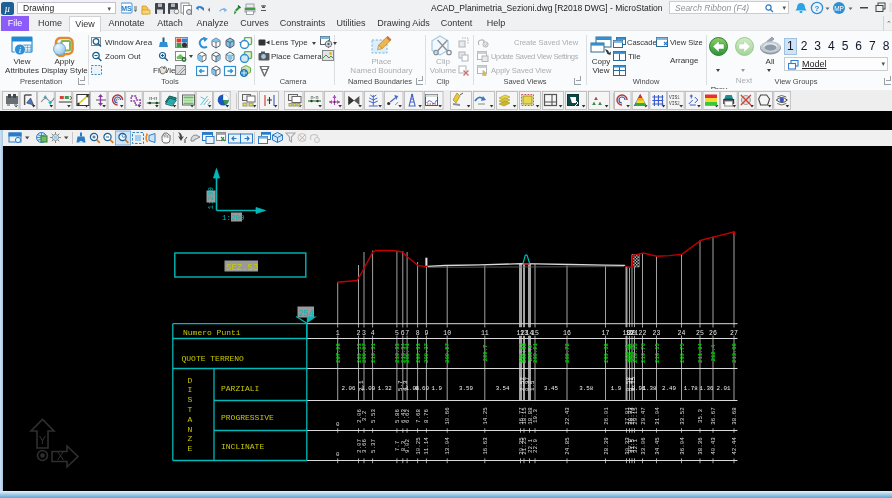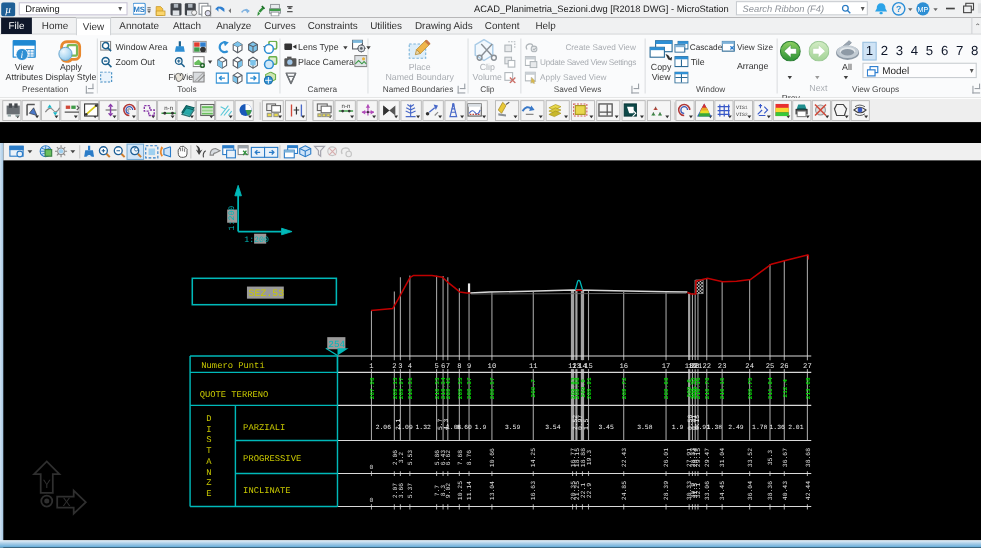--- a/index.html
+++ b/index.html
@@ -102,21 +102,21 @@
     <svg class="abs" style="left:858px;top:0" width="34px" height="15">
       <rect x="2" y="7" width="8" height="1.5" fill="#444"></rect>
       <g transform="translate(18,3)">
           <rect x="2" y="0" width="7" height="6" fill="none" stroke="#444"></rect>
           <rect x="0" y="2.5" width="7" height="6" fill="#f0f1f2" stroke="#444"></rect>
         </g>
       <path d="M31 3l3 0 0 9 -3 0z" fill="#e2e4e6"></path>
     </svg>
   </div>
   <div id="tabs">
-    <div class="tab" style="left:1px;width:28px;background:#0f172a;color:#fff;">File</div>
+    <div class="tab" style="left:1px;width:28px;background:#8b5cf6;color:#fff;">File</div>
     <div class="tab" style="left:30px;width:40px;">Home</div>
     <div class="tab" style="left:69px;width:32px;background:#fff;border:1px solid #d0d3d6;border-bottom:none;height:16px;z-index:2;">View</div>
     <div class="tab" style="left:102px;width:49px;">Annotate</div>
     <div class="tab" style="left:151px;width:38px;">Attach</div>
     <div class="tab" style="left:189px;width:47px;">Analyze</div>
     <div class="tab" style="left:236px;width:37px;">Curves</div>
     <div class="tab" style="left:273px;width:59px;">Constraints</div>
     <div class="tab" style="left:332px;width:38px;">Utilities</div>
     <div class="tab" style="left:370px;width:67px;">Drawing Aids</div>
     <div class="tab" style="left:437px;width:39px;">Content</div>
@@ -417,21 +417,21 @@
       </svg>
     <div class="bigtxt" style="left:755px;top:27px;width:30px;">All</div>
       <div class="caret" style="left:767px;top:38px;"></div>
     <div class="abs" style="left:784px;top:7px;width:13px;height:17px;background:#cfe3f5;border:1px solid #9ec2e0;"></div>
     <div class="abs" style="left:784px;top:8px;width:104px;height:15px;font-size:12px;color:#0f172a;letter-spacing:7px;text-align:left;padding-left:3px;">12345678</div>
     <div class="abs" style="left:784px;top:26px;width:104px;height:14px;background:#fdfdfe;border:1px solid #c9cdd1;">
       <svg style="position:absolute;left:3px;top:2px" width="11" height="10">
           <rect x="3" y="0.5" width="7" height="5.5" fill="#fff" stroke="#2e7fd0" stroke-width="1.1"></rect>
           <rect x="0.5" y="3.5" width="7" height="5.5" fill="#fff" stroke="#2e7fd0" stroke-width="1.1"></rect>
         </svg>
-      <span style="position:absolute;left:17px;top:1px;font-size:9px;color:#222;">Model</span>
+      <span style="position:absolute;left:17px;top:1px;font-size:9px;color:#222;text-decoration:underline;">Model</span>
       <span style="position:absolute;right:2px;top:2px;color:#555;font-size:7px;">▾</span>
     </div>
     <div class="glabel" style="left:766px;width:60px;">View Groups</div>
       <div class="launch" style="left:884px"></div>
   </div>
   <div id="toolbar">
     <svg class="abs" style="left:2px;top:4px" width="4" height="14">
         <path d="M1 1v12M3 1v12" stroke="#bbb" stroke-width="1"></path>
       </svg>
     <svg class="abs" style="left:0;top:0" width="892" height="22">

